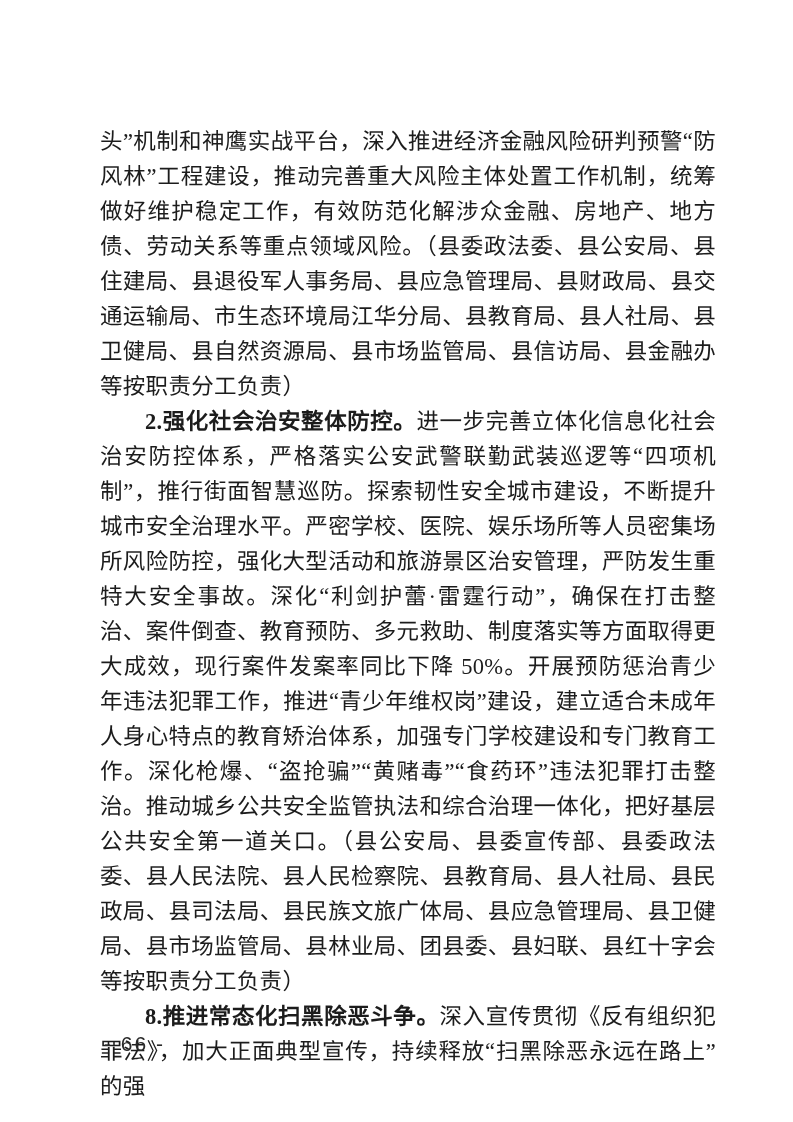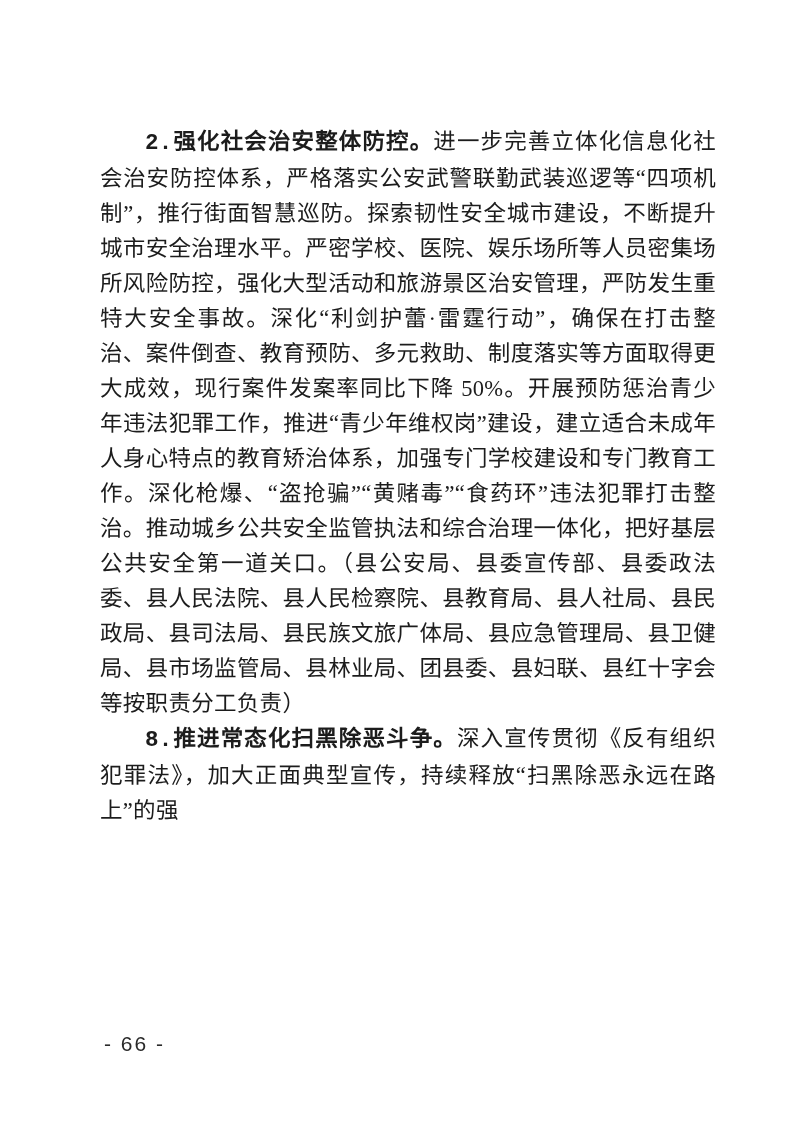--- a/index.html
+++ b/index.html
@@ -29,34 +29,35 @@
     }
     p.para {
       margin: 0;
       padding: 0;
     }
     p.para.indent {
       text-indent: 2em;
     }
     .lead {
       font-weight: 700;
-      font-family: Liberation Mono, monospace;
+      font-family: Liberation Serif, serif;
     }
     .page-number {
       position: absolute;
       left: 104px;
       top: 1032px;
       font-size: 21px;
       color: #2a2a2a;
       letter-spacing: 2px;
       font-family: Liberation Sans, sans-serif;
     }
   </style>
 </head>
 <body>
 
 <div class="page">
   <div class="content">
+    <p class="para"><span class="lead"></span><span class="body-text">头”机制和神鹰实战平台，深入推进经济金融风险研判预警“防风林”工程建设，推动完善重大风险主体处置工作机制，统筹做好维护稳定工作，有效防范化解涉众金融、房地产、地方债、劳动关系等重点领域风险。（县委政法委、县公安局、县住建局、县退役军人事务局、县应急管理局、县财政局、县交通运输局、市生态环境局江华分局、县教育局、县人社局、县卫健局、县自然资源局、县市场监管局、县信访局、县金融办等按职责分工负责）</span></p>
     <p class="para indent"><span class="lead">2.强化社会治安整体防控。</span><span class="body-text">进一步完善立体化信息化社会治安防控体系，严格落实公安武警联勤武装巡逻等“四项机制”，推行街面智慧巡防。探索韧性安全城市建设，不断提升城市安全治理水平。严密学校、医院、娱乐场所等人员密集场所风险防控，强化大型活动和旅游景区治安管理，严防发生重特大安全事故。深化“利剑护蕾·雷霆行动”，确保在打击整治、案件倒查、教育预防、多元救助、制度落实等方面取得更大成效，现行案件发案率同比下降 50%。开展预防惩治青少年违法犯罪工作，推进“青少年维权岗”建设，建立适合未成年人身心特点的教育矫治体系，加强专门学校建设和专门教育工作。深化枪爆、“盗抢骗”“黄赌毒”“食药环”违法犯罪打击整治。推动城乡公共安全监管执法和综合治理一体化，把好基层公共安全第一道关口。（县公安局、县委宣传部、县委政法委、县人民法院、县人民检察院、县教育局、县人社局、县民政局、县司法局、县民族文旅广体局、县应急管理局、县卫健局、县市场监管局、县林业局、团县委、县妇联、县红十字会等按职责分工负责）</span></p>
     <p class="para indent"><span class="lead">8.推进常态化扫黑除恶斗争。</span><span class="body-text">深入宣传贯彻《反有组织犯罪法》，加大正面典型宣传，持续释放“扫黑除恶永远在路上”的强</span></p>
   </div>
   <div class="page-number">- 66 -</div>
 </div>
 
 </body></html>

